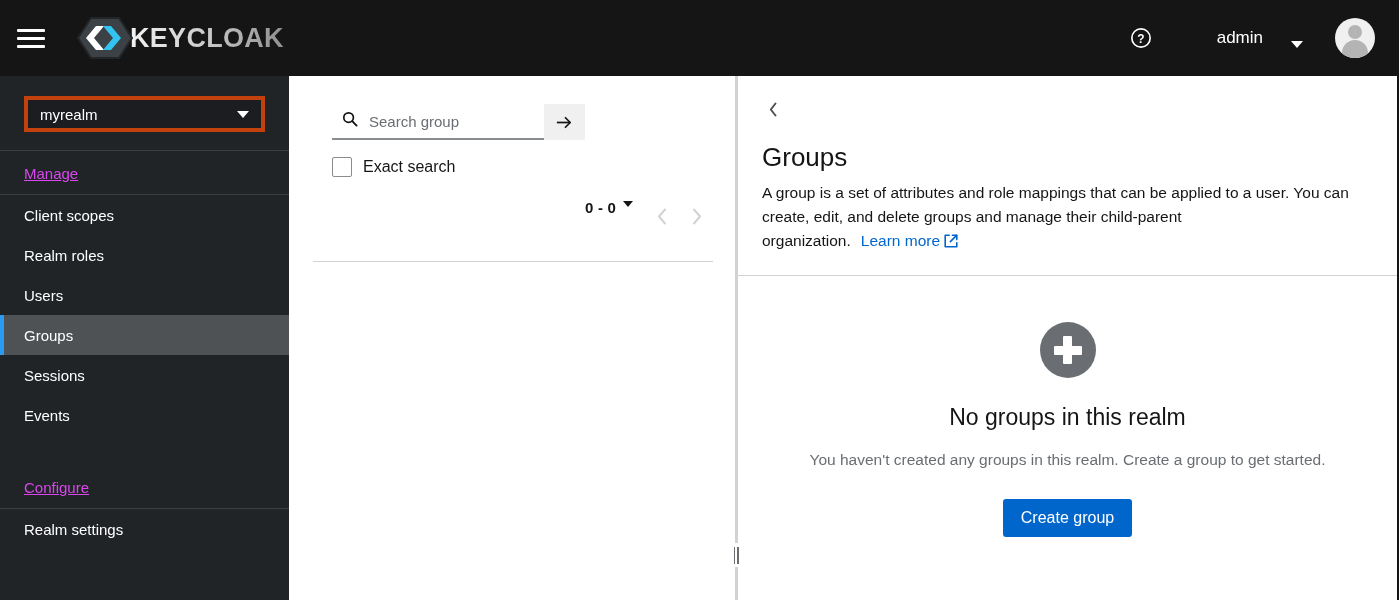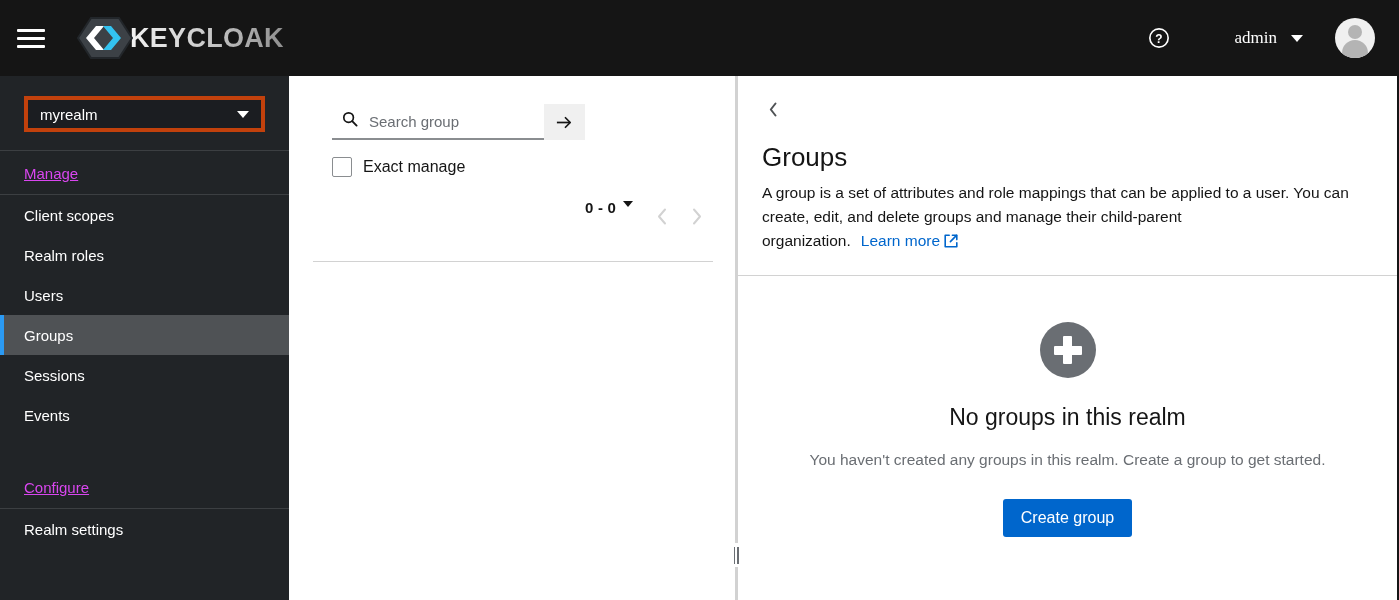--- a/index.html
+++ b/index.html
@@ -81,26 +81,25 @@
     height: 76px;
   }
   .help-btn {
     width: 44px; height: 44px;
     display: flex; align-items: center; justify-content: center;
     cursor: pointer;
     margin-right: 44px;
   }
   .user-dd {
     display: flex;
-    align-items: center;
-    gap: 14px;
+    align-items: flex-end;
+    gap: 28px;
     cursor: pointer;
     padding: 6px 10px;
     margin-right: 22px;
-    font-family: Liberation Serif, serif;
   }
   .user-name {
     color: #fff;
     font-size: 17px;
   }
   .caret-down {
     width: 0; height: 0;
     border-left: 6px solid transparent;
     border-right: 6px solid transparent;
     border-top: 7px solid #fff;
@@ -512,21 +511,21 @@
         <button class="search-go">
           <svg width="19" height="19" viewBox="0 0 20 20" xmlns="http://www.w3.org/2000/svg">
             <line x1="2" y1="10" x2="16" y2="10" stroke="#151515" stroke-width="1.8"></line>
             <polyline points="11,5 16,10 11,15" fill="none" stroke="#151515" stroke-width="1.8" stroke-linecap="round" stroke-linejoin="round"></polyline>
           </svg>
         </button>
       </div>
 
       <div class="exact-row">
         <span class="cb"></span>
-        <span class="exact-label">Exact manage</span>
+        <span class="exact-label">Exact search</span>
       </div>
 
       <div class="pager">
         <span class="pager-count">0 - 0</span>
         <span class="pager-caret"></span>
         <span class="pager-arrow">
           <svg width="11" height="17" viewBox="0 0 11 17" xmlns="http://www.w3.org/2000/svg">
             <polyline points="8,1.5 2,8.5 8,15.5" fill="none" stroke="#d2d2d2" stroke-width="2" stroke-linecap="round" stroke-linejoin="round"></polyline>
           </svg>
         </span>

